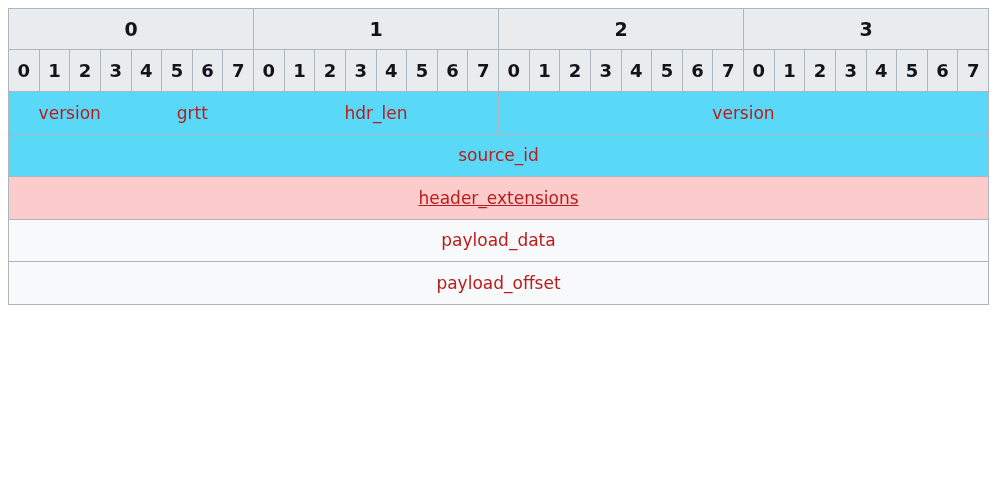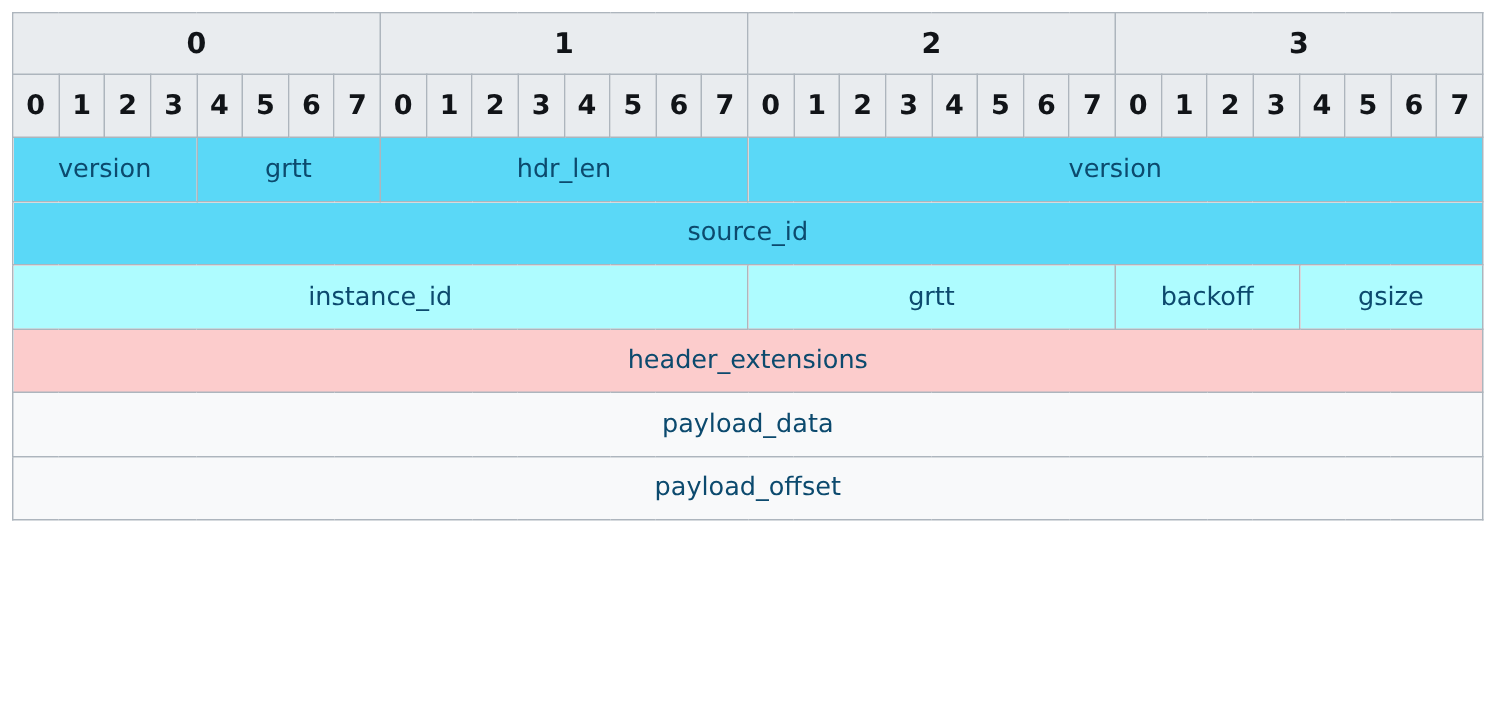--- a/index.html
+++ b/index.html
@@ -23,21 +23,21 @@
     border-collapse: collapse;
     table-layout: fixed;
     width: 981px;
     border: 1px solid #adb5bd;
   }
   table.packet td {
     border: 1px solid #adb5bd;
     text-align: center;
     vertical-align: middle;
     font-size: 17px;
-    color: #0c4a6e;
+    color: #b91c1c;
     padding: 0;
     white-space: nowrap;
     overflow: hidden;
   }
   
   tr.byte-ruler td,
   tr.bit-ruler td {
     background: #e9ecef;
     font-weight: bold;
     color: #111418;
@@ -51,21 +51,21 @@
     font-size: 18px;
   }
   
   tr.field-row td {
     height: 41.5px;
     font-size: 17px;
     font-weight: normal;
   }
   td.band-dark  { background: #5ad8f7; }
   td.band-light { background: #aefcff; }
-  td.band-pink  { background: #fccccc; }
+  td.band-pink  { background: #fccccc; text-decoration: underline; }
   td.band-plain { background: #f8f9fa; }
 </style>
 </head>
 <body>
 
 <div id="packet-diagram">
   <table class="packet">
     <colgroup>
         <col style="width: 3.125%;">
         <col style="width: 3.125%;">
@@ -144,26 +144,20 @@
     <tr class="field-row">
           <td class="band-dark" colspan="4">version</td>
           <td class="band-dark" colspan="4">grtt</td>
           <td class="band-dark" colspan="8">hdr_len</td>
           <td class="band-dark" colspan="16">version</td>
         </tr>
         <tr class="field-row">
           <td class="band-dark" colspan="32">source_id</td>
         </tr>
         <tr class="field-row">
-          <td class="band-light" colspan="16">instance_id</td>
-          <td class="band-light" colspan="8">grtt</td>
-          <td class="band-light" colspan="4">backoff</td>
-          <td class="band-light" colspan="4">gsize</td>
-        </tr>
-        <tr class="field-row">
           <td class="band-pink" colspan="32">header_extensions</td>
         </tr>
         <tr class="field-row">
           <td class="band-plain" colspan="32">payload_data</td>
         </tr>
         <tr class="field-row">
           <td class="band-plain" colspan="32">payload_offset</td>
         </tr>
       </tbody>
   </table>

